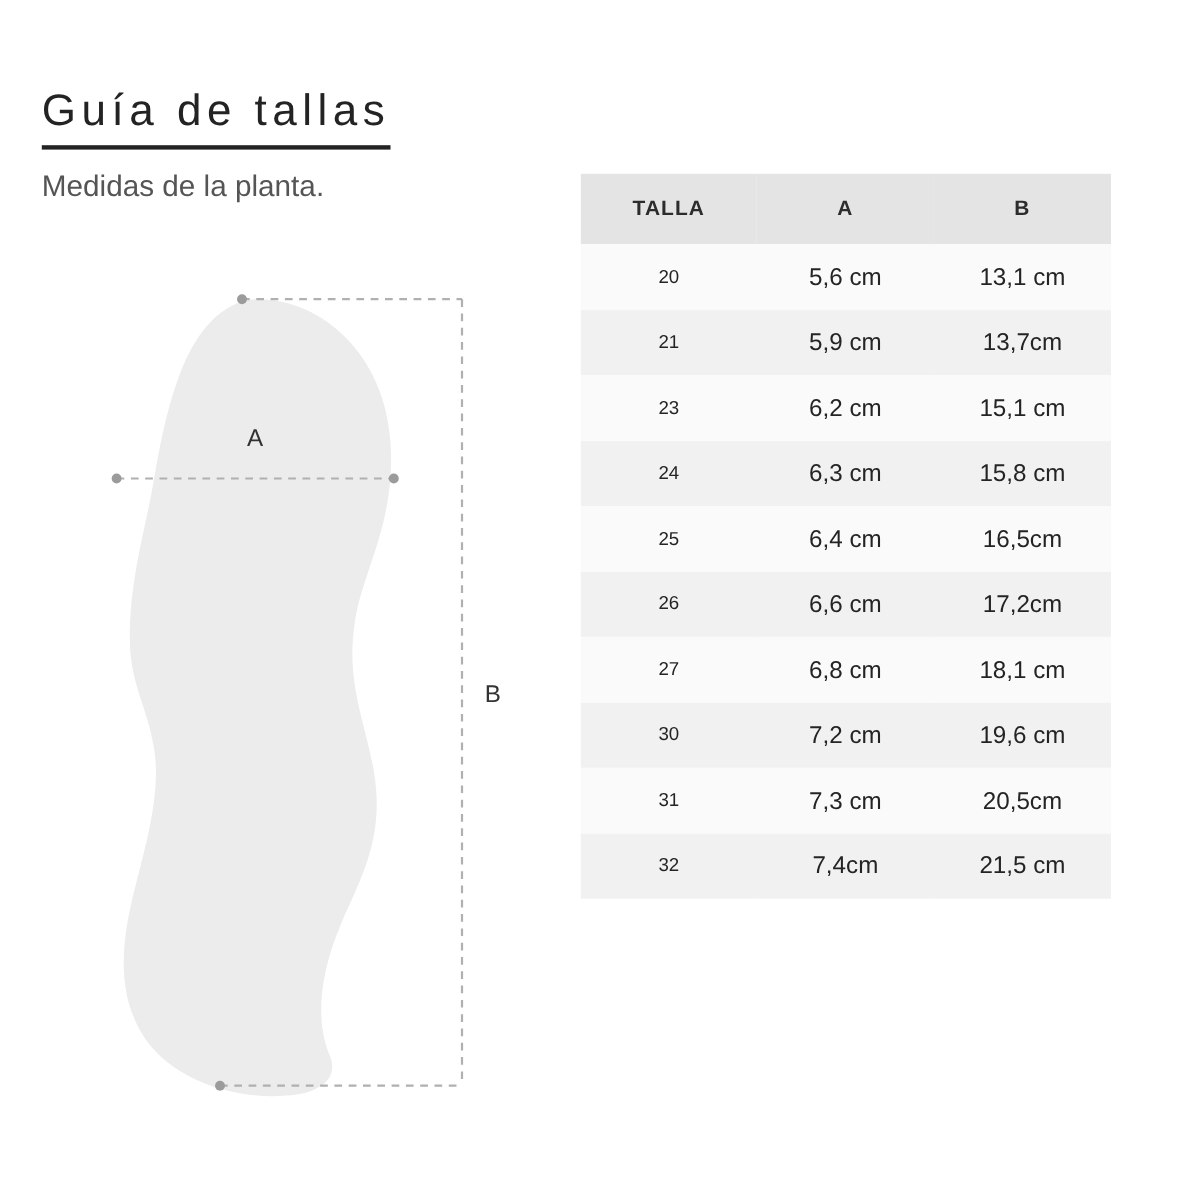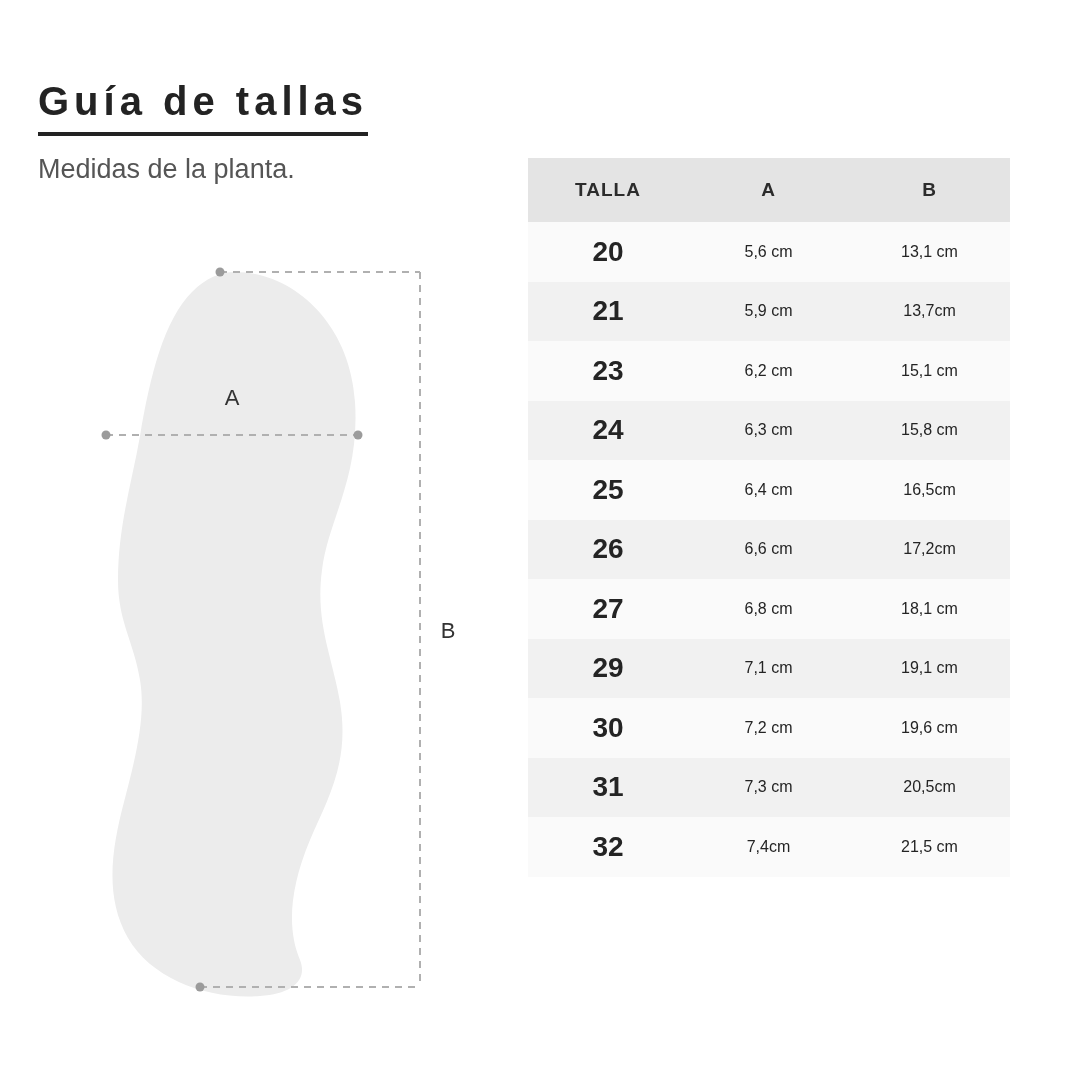--- a/index.html
+++ b/index.html
@@ -23,21 +23,21 @@
 
   
   .header {
     position: absolute;
     left: 38px;
     top: 78px;
     width: 420px;
   }
   .title {
     font-size: 40px;
-    font-weight: bold;
+    font-weight: normal;
     letter-spacing: 5px;
     color: #232323;
     margin: 0;
     padding-bottom: 8px;
     border-bottom: 4px solid #232323;
     display: inline-block;
     line-height: 1.15;
   }
   .subtitle {
     font-size: 27px;
@@ -76,27 +76,27 @@
     font-weight: bold;
     color: #2c2c2c;
     letter-spacing: 1px;
     height: 62px;
     text-align: center;
     border: none;
   }
   table.size-table td {
     height: 57.5px;
     text-align: center;
-    font-size: 16px;
+    font-size: 22px;
     color: #242424;
     border: none;
   }
   table.size-table td.size-col {
-    font-weight: bold;
-    font-size: 28px;
+    font-weight: normal;
+    font-size: 17px;
   }
   table.size-table tbody tr:nth-child(odd) {
     background: #fafafa;
   }
   table.size-table tbody tr:nth-child(even) {
     background: #f1f1f1;
   }
   col.c1 { width: 160px; }
   col.c2 { width: 161px; }
   col.c3 { width: 161px; }
@@ -187,25 +187,20 @@
           <td class="size-col">26</td>
           <td>6,6 cm</td>
           <td>17,2cm</td>
         </tr>
         <tr>
           <td class="size-col">27</td>
           <td>6,8 cm</td>
           <td>18,1 cm</td>
         </tr>
         <tr>
-          <td class="size-col">29</td>
-          <td>7,1  cm</td>
-          <td>19,1 cm</td>
-        </tr>
-        <tr>
           <td class="size-col">30</td>
           <td>7,2 cm</td>
           <td>19,6 cm</td>
         </tr>
         <tr>
           <td class="size-col">31</td>
           <td>7,3 cm</td>
           <td>20,5cm</td>
         </tr>
         <tr>

